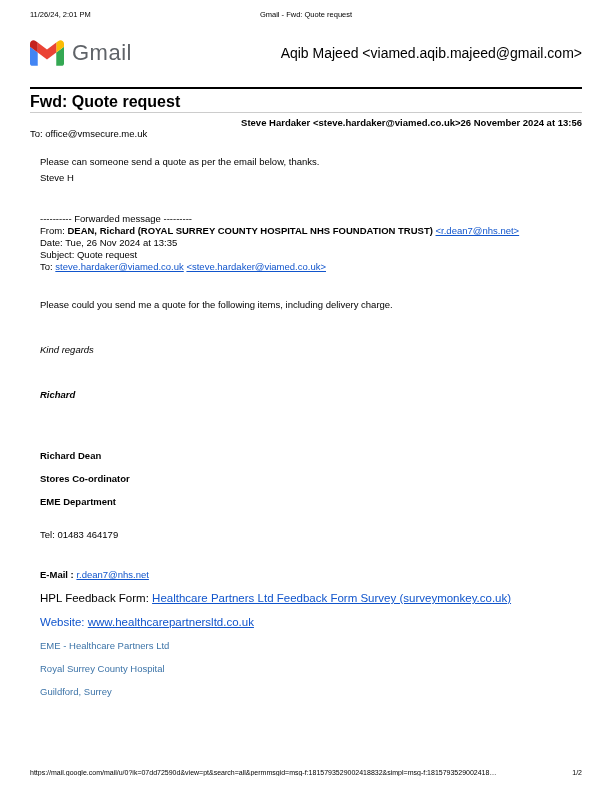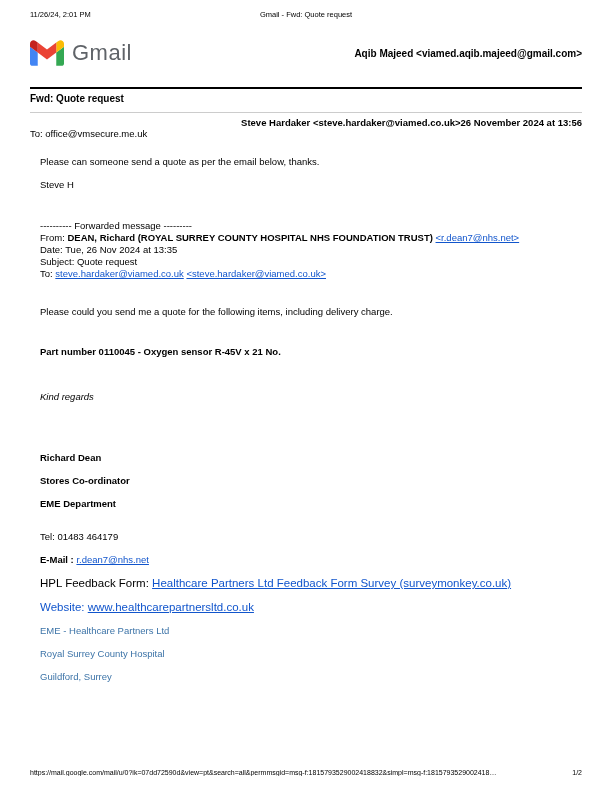--- a/index.html
+++ b/index.html
@@ -28,61 +28,61 @@
   
   .header-row {
     position: absolute;
     top: 40px; left: 30px; right: 30px;
     display: flex;
     justify-content: space-between;
     align-items: center;
   }
   .gmail-logo { display: flex; align-items: center; gap: 8px; }
   .gmail-word { font-size: 22px; color: #5f6368; letter-spacing: 0.5px; }
-  .account { font-size: 10px; font-weight: bold; }
+  .account { font-size: 14px; font-weight: normal; }
   
   .rule-thick {
     position: absolute; top: 87px; left: 30px; right: 30px;
     border: none; border-top: 2px solid #000;
   }
   .subject {
     position: absolute; top: 93px; left: 30px; right: 16px;
-    font-size: 10px; font-weight: bold;
+    font-size: 16px; font-weight: bold;
   }
   .rule-thin {
     position: absolute; top: 112px; left: 30px; right: 30px;
     border: none; border-top: 1px solid #cccccc;
   }
   .sender-row {
     position: absolute; top: 117px; left: 30px; right: 30px;
     display: flex; justify-content: flex-end;
     font-size: 9.5px; font-weight: bold;
   }
   .to-line {
     position: absolute; top: 128px; left: 30px; right: 30px;
     font-size: 9.5px;
   }
   
   .email-body {
     position: absolute; top: 152px; left: 40px; right: 30px;
     font-size: 9.5px; line-height: 12px;
   }
   .p1 { margin-top: 4px; }
-  .p2 { margin-top: 11px; }
+  .p2 { margin-top: 4px; }
   .fwd-block { margin-top: 29px; }
   .fwd-block div { margin-top: 0; }
   .greeting { margin-top: 59px; }
   .request { margin-top: 26px; }
   .part-line { margin-top: 28px; font-weight: bold; }
   .regards { margin-top: 33px; font-weight: normal; font-style: italic; }
   .rich { margin-top: 33px; font-weight: bold; font-style: italic; }
   .sig-name { margin-top: 49px; font-weight: bold; }
   .sig-line { margin-top: 11px; font-weight: bold; }
   .sig-plain { margin-top: 21px; font-weight: normal; }
-  .sig-email { margin-top: 11px; }
+  .sig-email { margin-top: 28px; }
   .sig-email .lbl { font-weight: bold; }
   .feedback { margin-top: 10px; font-size: 11.5px; line-height: 14px; }
   .website { margin-top: 10px; font-size: 11.5px; line-height: 14px; }
   .org { margin-top: 11px; }
   a.link { text-decoration: underline; cursor: pointer; }
   .b { font-weight: bold; }
   
   .footer {
     position: absolute; bottom: 16px; left: 30px; right: 30px;
     display: flex; justify-content: space-between;
@@ -140,22 +140,22 @@
       <div>Date: Tue, 26 Nov 2024 at 13:35</div>
       <div>Subject: Quote request</div>
       <div>
         <span>To:</span>
         <a class="link" style="color:#1155cc">steve.hardaker@viamed.co.uk</a>
         <a class="link" style="color:#1155cc">&lt;steve.hardaker@viamed.co.uk&gt;</a>
       </div>
     </div>
 
     <div class="request">Please could you send me a quote for the following items, including delivery charge.</div>
-    <div class="part-line">Part number 0110045  - Oxygen sensor R-45V x 21 No.</div>
     <div class="regards">Kind regards</div>
+    <div class="rich">Richard</div>
 
     <div class="sig-name">Richard Dean</div>
     <div class="sig-line">Stores Co-ordinator</div>
     <div class="sig-line">EME Department</div>
     <div class="sig-plain">Tel: 01483 464179</div>
     <div class="sig-email">
       <span class="lbl">E-Mail :</span>
       <a class="link" style="color:#1155cc">r.dean7@nhs.net</a>
     </div>
 

